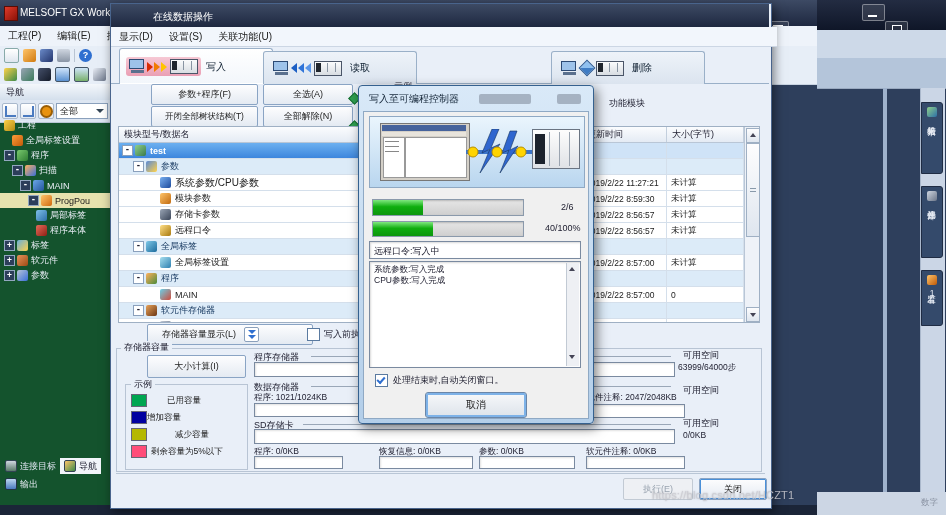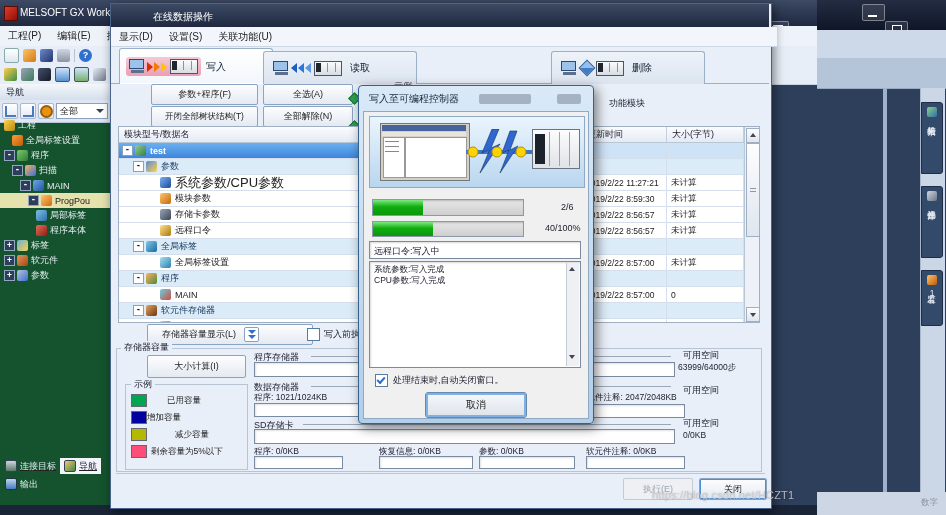--- a/index.html
+++ b/index.html
@@ -242,21 +242,21 @@
             <span class="exp">+</span>
             <span class="tico ico-device"></span>
             <span>软元件</span>
           </div>
           <div class="nav-row" style="padding-left: 4px;">
             <span class="exp">+</span>
             <span class="tico ico-parameter"></span>
             <span>参数</span>
           </div>
         </div>
-      <div class="a" id="nav-bottom-tabs" style="left:1px;top:374px;width:108px;height:16px;display:flex;text-decoration:underline;">
+      <div class="a" id="nav-bottom-tabs" style="left:1px;top:374px;width:108px;height:16px;display:flex;">
           <div class="navtab" style="color: rgb(221, 228, 239);">
             <span class="vtico" style="background: linear-gradient(rgb(207, 214, 224), rgb(90, 122, 106)); border: 1px solid rgb(51, 68, 85);"></span>
             <span>连接目标</span>
           </div>
           <div class="navtab" style="background: rgb(242, 245, 250); color: rgb(34, 34, 51);">
             <span class="vtico" style="background: linear-gradient(135deg, rgb(255, 196, 106), rgb(58, 138, 74)); border: 1px solid rgb(51, 68, 85);"></span>
             <span>导航</span>
           </div>
         </div>
       <div class="a navtab" style="left:1px;top:392px;color:#e8edf5;">
@@ -368,21 +368,21 @@
               <span class="exp lite">-</span>
               <span class="rico ico-param"></span>
               <span style="font-size: 9px;">参数</span>
             </div>
             <div class="tc ttime" style="width: 85px; padding-left: 4px; font-size: 8.5px;"></div>
             <div class="tc tsize" style="width: 77px; padding-left: 4px; font-size: 8.5px;"></div>
           </div>
           <div class="trow item">
             <div class="tc tname" style="width: 463px; padding-left: 41px;">
               <span class="rico ico-cpu-param"></span>
-              <span style="font-size: 13px;">系统参数/CPU参数</span>
+              <span style="font-size: 10px;">系统参数/CPU参数</span>
             </div>
             <div class="tc ttime" style="width: 85px; padding-left: 4px; font-size: 8.5px;">2019/2/22 11:27:21</div>
             <div class="tc tsize" style="width: 77px; padding-left: 4px; font-size: 8.5px;">未计算</div>
           </div>
           <div class="trow item">
             <div class="tc tname" style="width: 463px; padding-left: 41px;">
               <span class="rico ico-module-param"></span>
               <span style="font-size: 9px;">模块参数</span>
             </div>
             <div class="tc ttime" style="width: 85px; padding-left: 4px; font-size: 8.5px;">2019/2/22 8:59:30</div>

